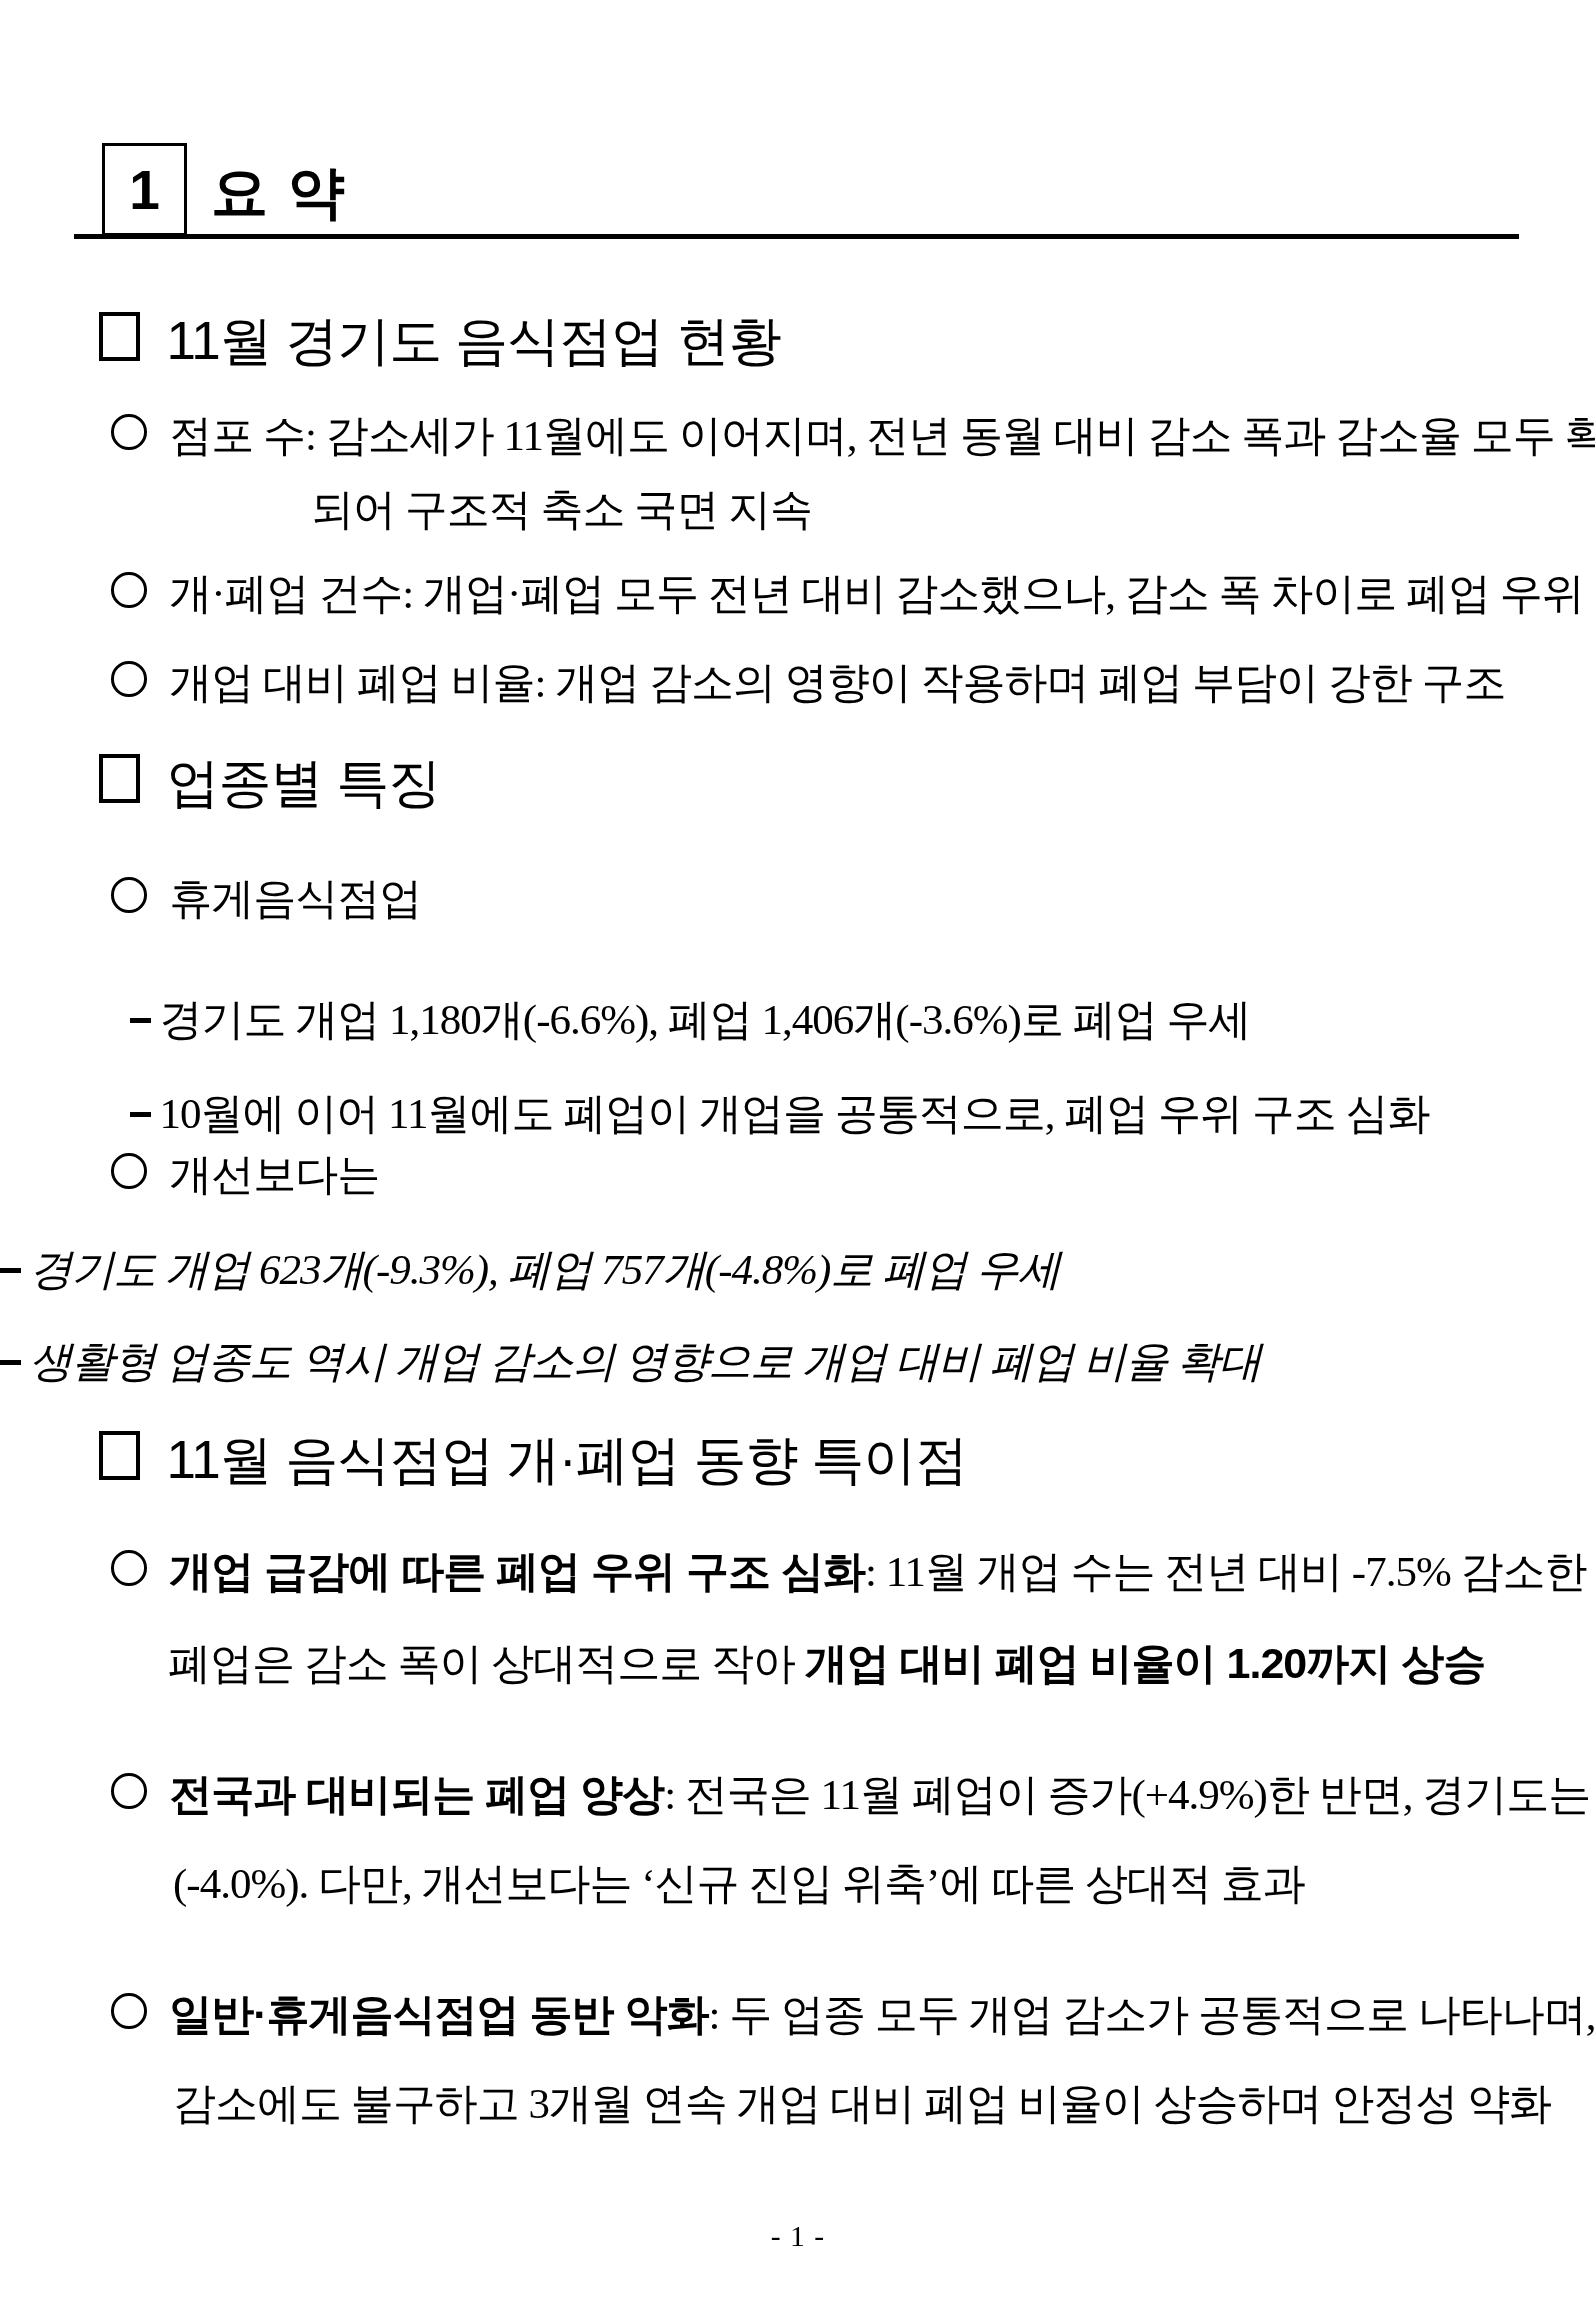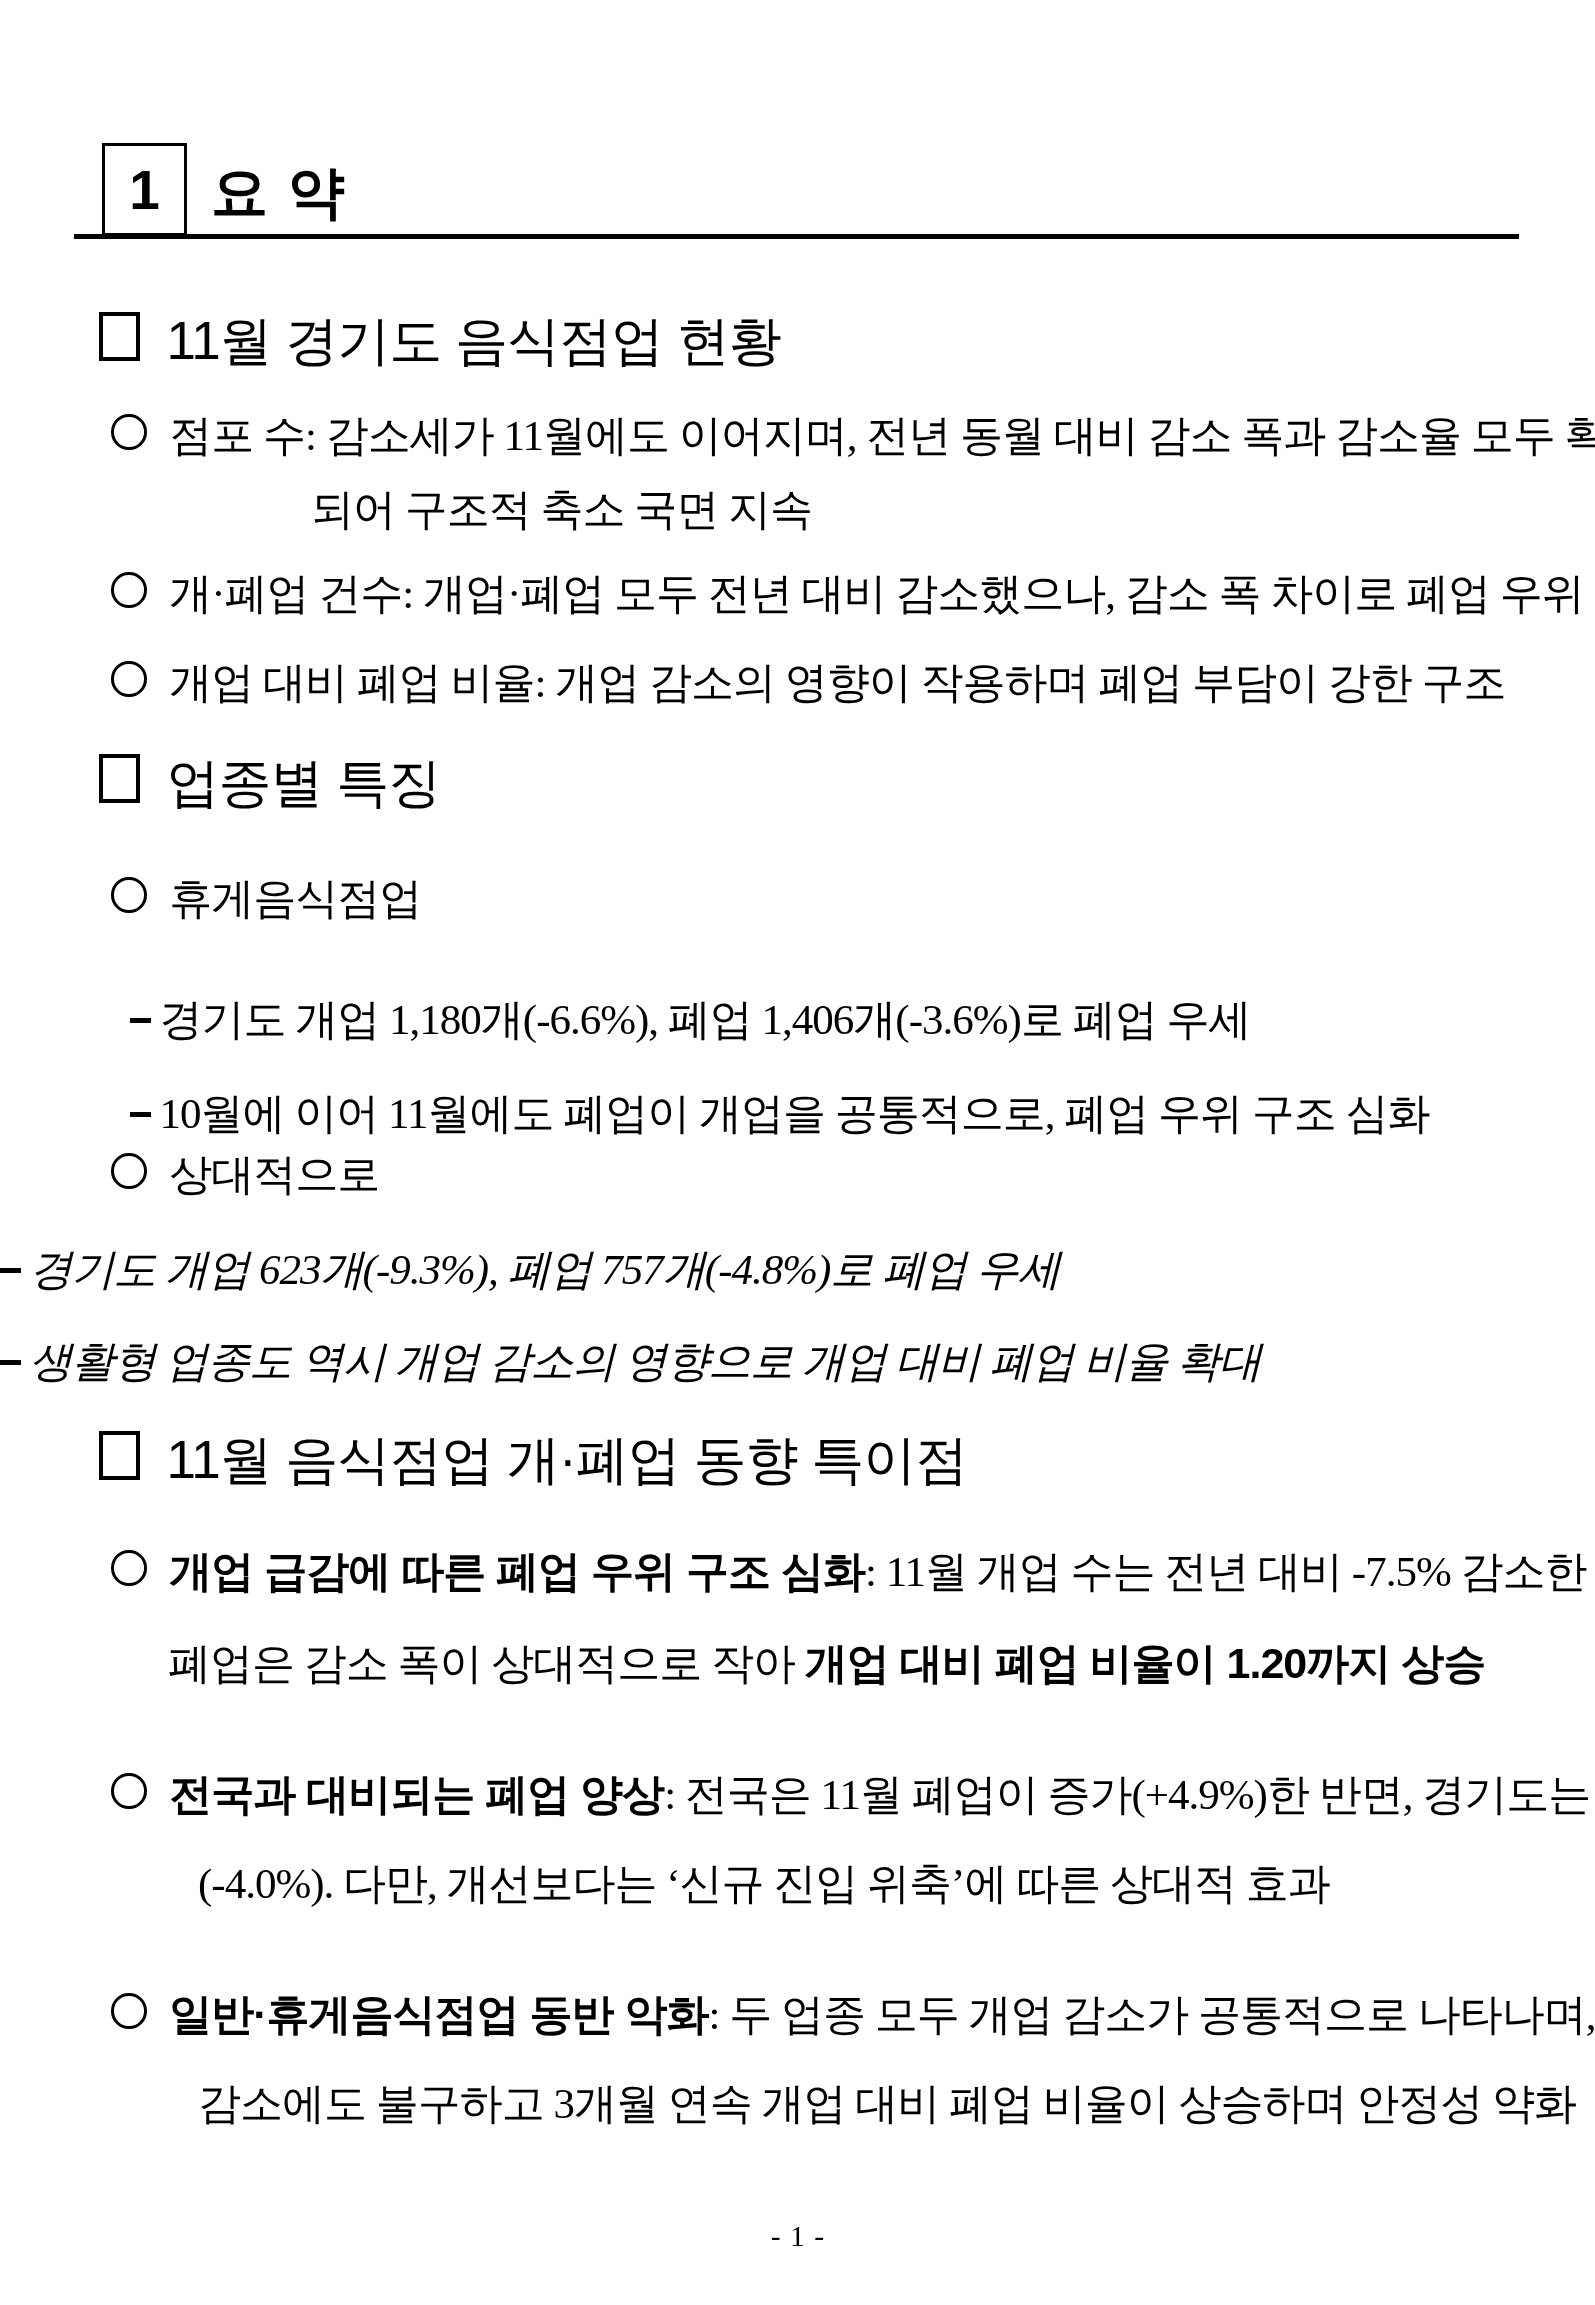--- a/index.html
+++ b/index.html
@@ -58,21 +58,21 @@
     margin-right:22.7px;vertical-align:0px;
   }
   .dash-g1{padding-left:130px;margin-top:28px;}
   .dash-g2{font-style:italic;}
   .dashm{
     display:inline-block;width:20.7px;height:4.9px;
     background:#000;margin-right:8.9px;vertical-align:10.8px;
   }
   .cont-1{padding-left:311px;}
   .cont-2{padding-left:168px;}
-  .cont-3{padding-left:173px;margin-left:25px;}
+  .cont-3{padding-left:173px;}
   .b{
     font-family:"Liberation Sans","DejaVu Sans",sans-serif;
     font-weight:700;
   }
 
   
   .footer{
     left:0;top:2220px;width:1596px;text-align:center;
     font-size:29.6px;letter-spacing:1px;
   }
@@ -113,21 +113,21 @@
     <span class="circ"></span><span>휴게음식점업</span>
   </div>
   <div class="abs body-line dash-g1" style="top:964px">
     <span class="dashm"></span><span>경기도 개업 1,180개(-6.6%), 폐업 1,406개(-3.6%)로 폐업 우세</span>
   </div>
   <div class="abs body-line dash-g1" style="top:1058px">
     <span class="dashm"></span><span>10월에 이어 11월에도 폐업이 개업을 공통적으로, 폐업 우위 구조 심화</span>
   </div>
 
   <div class="abs body-line bullet" style="top:1147px">
-    <span class="circ"></span><span>상대적으로</span>
+    <span class="circ"></span><span>개선보다는</span>
   </div>
   <div class="abs body-line dash-g2" style="top:1242px">
     <span class="dashm"></span><span>경기도 개업 623개(-9.3%), 폐업 757개(-4.8%)로 폐업 우세</span>
   </div>
   <div class="abs body-line dash-g2" style="top:1334px">
     <span class="dashm"></span><span>생활형 업종도 역시 개업 감소의 영향으로 개업 대비 폐업 비율 확대</span>
   </div>
 
   <div class="abs h2" style="top:1428px">
     <span class="sq"></span><span>11월 음식점업 개·폐업 동향 특이점</span>

